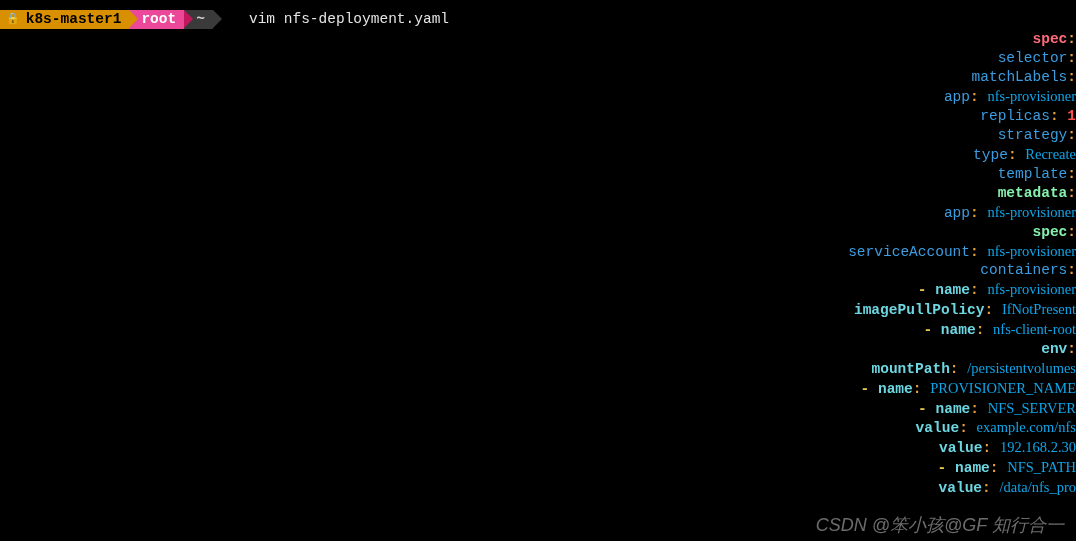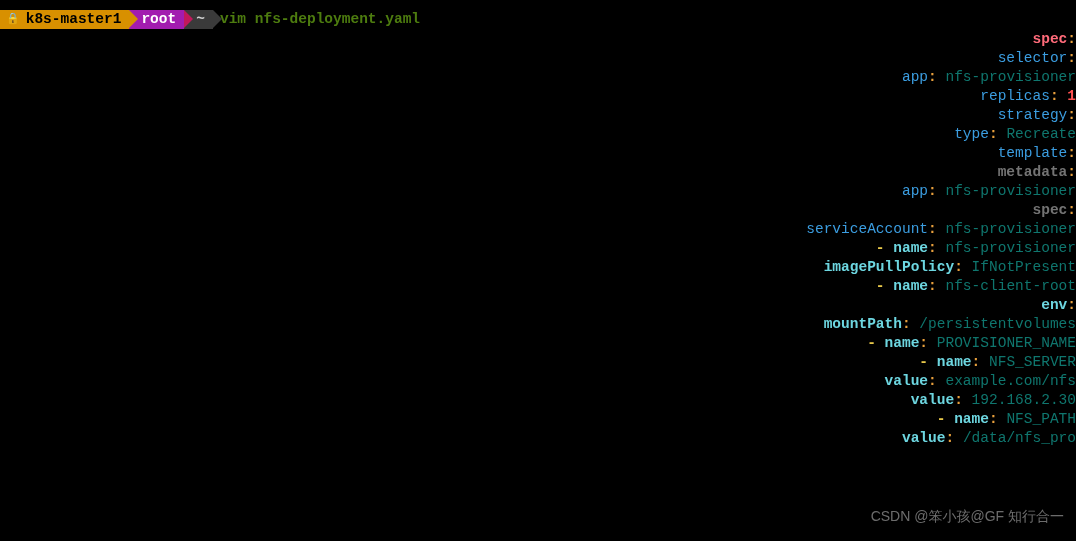--- a/index.html
+++ b/index.html
@@ -46,21 +46,21 @@
       content: '';
       position: absolute;
       right: -9px;
       top: 0;
       border-top: 9.5px solid transparent;
       border-bottom: 9.5px solid transparent;
       border-left: 9px solid #d89000;
       z-index: 2;
     }
     .seg-user {
-      background: #a21caf;
+      background: #ec4899;
       color: #fff;
     }
     .seg-user::after {
       content: '';
       position: absolute;
       right: -9px;
       top: 0;
       border-top: 9.5px solid transparent;
       border-bottom: 9.5px solid transparent;
       border-left: 9px solid #c2185b;
@@ -78,49 +78,50 @@
       border-top: 9.5px solid transparent;
       border-bottom: 9.5px solid transparent;
       border-left: 9px solid #3a3a3a;
       z-index: 2;
     }
     .lock-icon {
       margin-right: 6px;
       font-size: 11px;
     }
     .command-text {
-      margin-left: 7px;
-      color: #4d7c0f;
-      font-weight: bold;
+      margin-left: 36px;
+      color: #e5e5e5;
+      font-weight: normal;
     }
     .yaml {
       padding-left: 8px;
       padding-top: 1px;
     }
     .line {
       white-space: pre;
       min-height: 19px;
       text-align: right;
     }
     .key-red { color: #ff6b7a; font-weight: bold; }
     .key-blue { color: #3b9de0; font-weight: normal; }
-    .key-teal { color: #737373; font-weight: bold; padding-left: 28px; }
+    .key-teal { color: #86efac; font-weight: bold; padding-left: 28px; }
     .key-cyan { color: #6dd6e0; font-weight: bold; margin-top: 36px; }
     .colon-orange { color: #e8a03d; font-weight: bold; }
-    .val-white { color: #0f766e; }
+    .val-white { color: #0ea5e9; font-family: Liberation Serif, serif; }
     .val-red { color: #ff5050; font-weight: bold; }
     .dash-yellow { color: #e8c84a; font-weight: bold; }
     .watermark {
       position: absolute;
       right: 12px;
-      bottom: 16px;
+      bottom: 4px;
       color: rgba(180, 180, 180, 0.6);
-      font-size: 14px;
+      font-size: 18px;
       font-family: sans-serif;
       pointer-events: none;
+      font-style: italic;
     }
   </style>
 </head>
 <body>
 
 <div class="truncated-top"></div>
 
 <div class="prompt-line">
   <span class="seg seg-host">
     <span class="lock-icon">🔒</span>
@@ -131,29 +132,31 @@
   </span>
   <span class="seg seg-path">
     <span>~</span>
   </span>
   <span class="command-text">vim nfs-deployment.yaml</span>
 </div>
 
 <div class="yaml">
   <div class="line"><span class="key-red">spec</span><span class="colon-orange">:</span></div>
   <div class="line">  <span class="key-blue">selector</span><span class="colon-orange">:</span></div>
+  <div class="line">    <span class="key-blue">matchLabels</span><span class="colon-orange">:</span></div>
   <div class="line">      <span class="key-blue">app</span><span class="colon-orange">:</span> <span class="val-white">nfs-provisioner</span></div>
   <div class="line">  <span class="key-blue">replicas</span><span class="colon-orange">:</span> <span class="val-red">1</span></div>
   <div class="line">  <span class="key-blue">strategy</span><span class="colon-orange">:</span></div>
   <div class="line">    <span class="key-blue">type</span><span class="colon-orange">:</span> <span class="val-white">Recreate</span></div>
   <div class="line">  <span class="key-blue">template</span><span class="colon-orange">:</span></div>
   <div class="line">    <span class="key-teal">metadata</span><span class="colon-orange">:</span></div>
   <div class="line">        <span class="key-blue">app</span><span class="colon-orange">:</span> <span class="val-white">nfs-provisioner</span></div>
   <div class="line">    <span class="key-teal">spec</span><span class="colon-orange">:</span></div>
   <div class="line">      <span class="key-blue">serviceAccount</span><span class="colon-orange">:</span> <span class="val-white">nfs-provisioner</span></div>
+  <div class="line">      <span class="key-blue">containers</span><span class="colon-orange">:</span></div>
   <div class="line">        <span class="dash-yellow">-</span> <span class="key-cyan">name</span><span class="colon-orange">:</span> <span class="val-white">nfs-provisioner</span></div>
   <div class="line">          <span class="key-cyan">imagePullPolicy</span><span class="colon-orange">:</span> <span class="val-white">IfNotPresent</span></div>
   <div class="line">            <span class="dash-yellow">-</span> <span class="key-cyan">name</span><span class="colon-orange">:</span> <span class="val-white">nfs-client-root</span></div>
   <div class="line">          <span class="key-cyan">env</span><span class="colon-orange">:</span></div>
   <div class="line">              <span class="key-cyan">mountPath</span><span class="colon-orange">:</span> <span class="val-white">/persistentvolumes</span></div>
   <div class="line">            <span class="dash-yellow">-</span> <span class="key-cyan">name</span><span class="colon-orange">:</span> <span class="val-white">PROVISIONER_NAME</span></div>
   <div class="line">            <span class="dash-yellow">-</span> <span class="key-cyan">name</span><span class="colon-orange">:</span> <span class="val-white">NFS_SERVER</span></div>
   <div class="line">              <span class="key-cyan">value</span><span class="colon-orange">:</span> <span class="val-white">example.com/nfs</span></div>
   <div class="line">              <span class="key-cyan">value</span><span class="colon-orange">:</span> <span class="val-white">192.168.2.30</span></div>
   <div class="line">            <span class="dash-yellow">-</span> <span class="key-cyan">name</span><span class="colon-orange">:</span> <span class="val-white">NFS_PATH</span></div>

